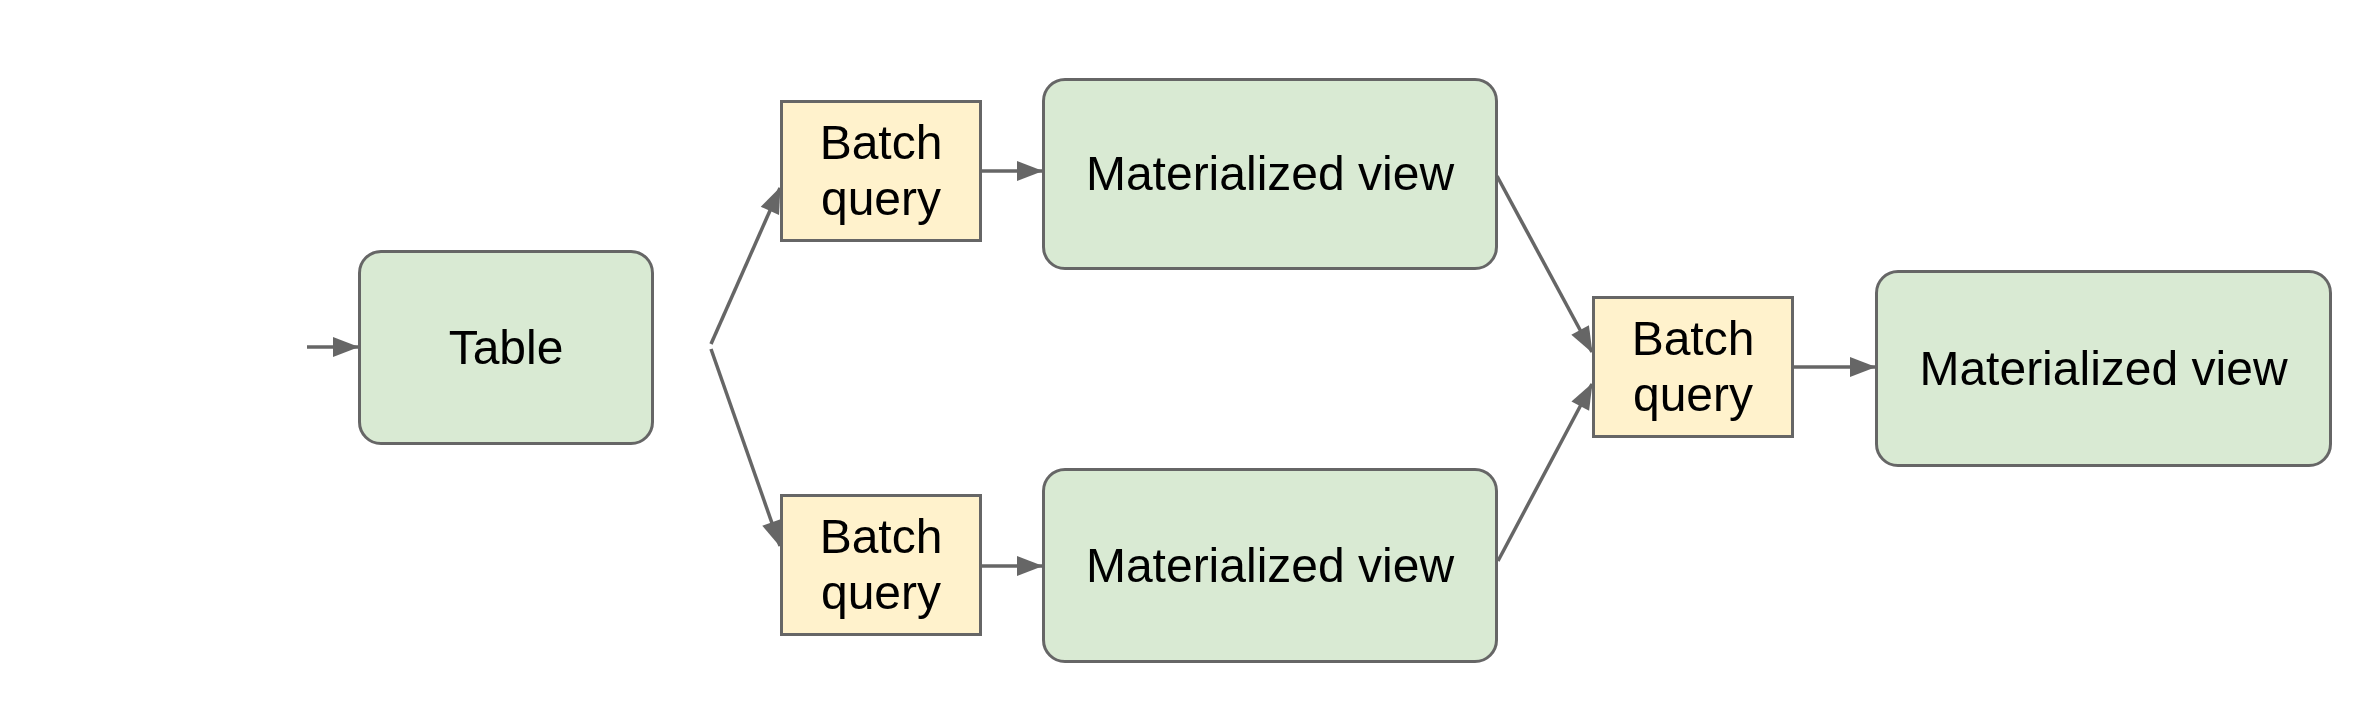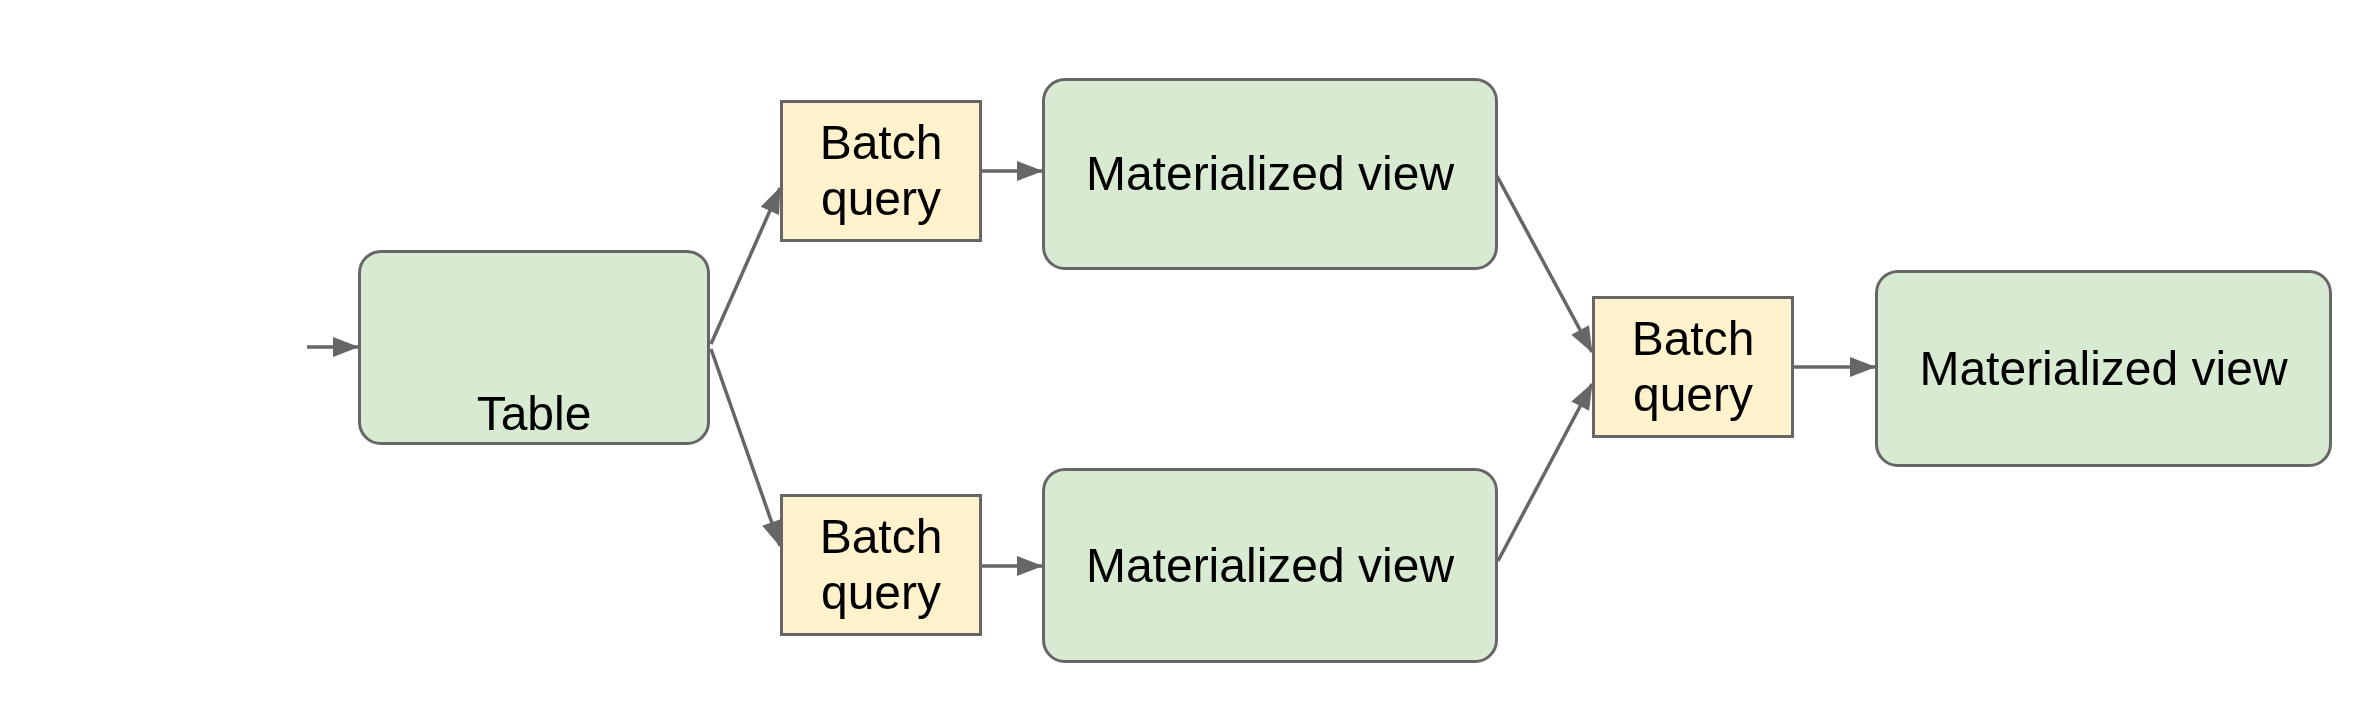--- a/index.html
+++ b/index.html
@@ -70,21 +70,21 @@
     <line x1="711" y1="344" x2="780" y2="188" marker-end="url(#arrowhead)"></line>
     <line x1="711" y1="349" x2="780" y2="546" marker-end="url(#arrowhead)"></line>
     <line x1="982" y1="171" x2="1042" y2="171" marker-end="url(#arrowhead)"></line>
     <line x1="982" y1="566" x2="1042" y2="566" marker-end="url(#arrowhead)"></line>
     <line x1="1497" y1="176" x2="1592" y2="352" marker-end="url(#arrowhead)"></line>
     <line x1="1498" y1="561" x2="1592" y2="384" marker-end="url(#arrowhead)"></line>
     <line x1="1793" y1="367" x2="1875" y2="367" marker-end="url(#arrowhead)"></line>
   </svg>
 
 
-  <div class="node view" style="left:358px;  top:250px; width:352px; height:195px;align-items:flex-end;">
+  <div class="node view" style="left:358px;  top:250px; width:296px; height:195px;">
     <span class="label">Table</span>
   </div>
 
   <div class="node query" style="left:780px;  top:100px; width:202px; height:142px;">
     <span class="label">Batch query</span>
   </div>
 
   <div class="node view" style="left:1042px; top:78px;  width:456px; height:192px;">
     <span class="label">Materialized view</span>
   </div>

